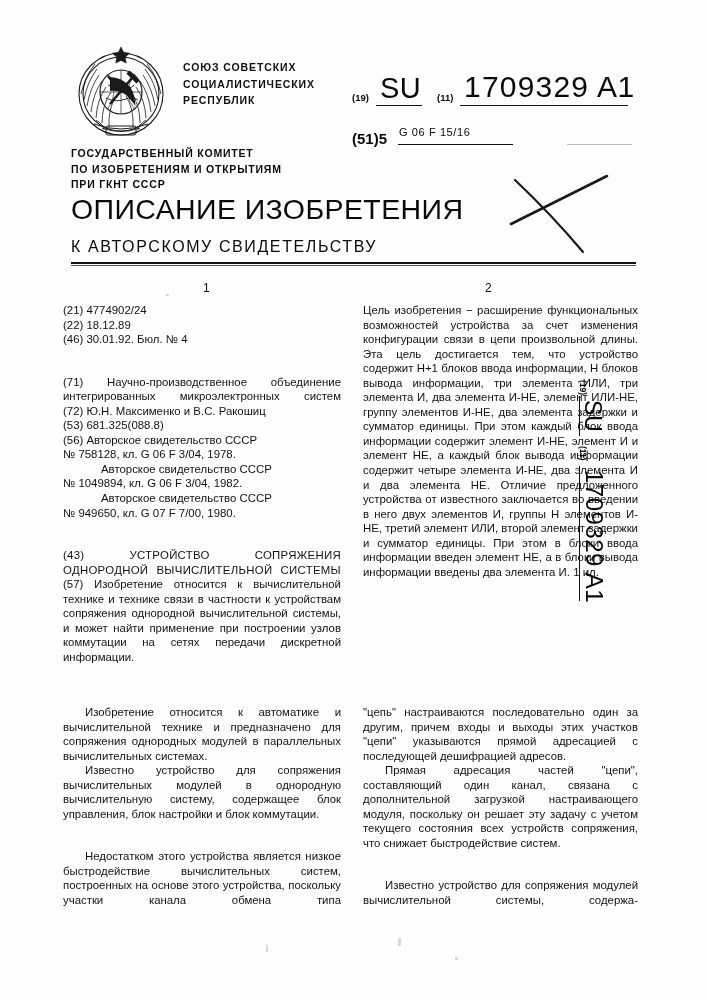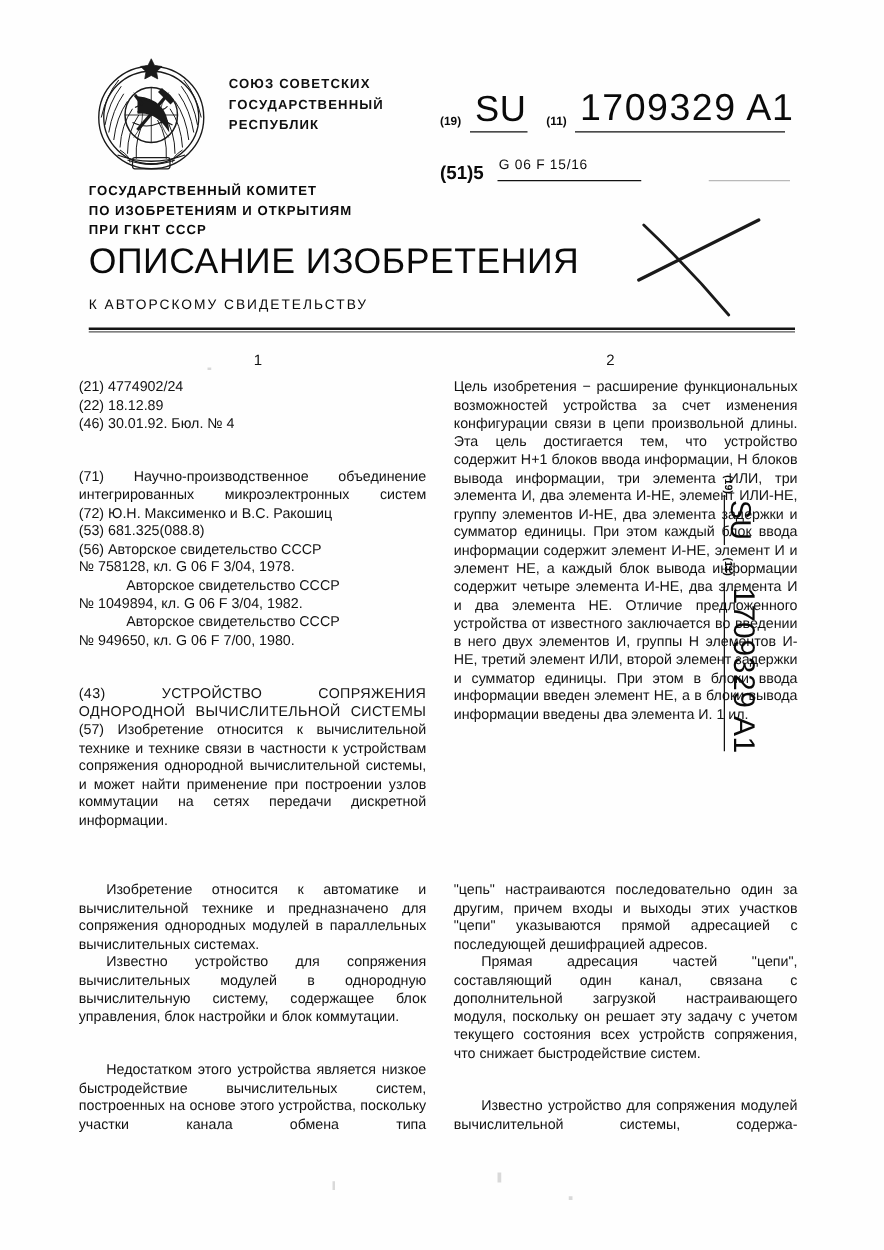--- a/index.html
+++ b/index.html
@@ -153,21 +153,21 @@
     font-size: 28.5px;
     letter-spacing: 0.4px;
     font-weight: 400;
     white-space: nowrap;
   }
 
   .doc-subtitle {
     position: absolute;
     left: 71px;
     top: 238px;
-    font-size: 11px;
+    font-size: 16px;
     letter-spacing: 1.6px;
     font-weight: 400;
   }
 
   .xmark {
     position: absolute;
     left: 505px;
     top: 172px;
     width: 115px;
     height: 88px;
@@ -306,21 +306,21 @@
           <path d="M30 86 q19 7 38 0" stroke-width="0.9"></path>
           <rect x="34" y="84" width="30" height="9" rx="2" stroke-width="1"></rect>
           <path d="M24 78 q8 5 8 10" stroke-width="0.8"></path>
           <path d="M74 78 q-8 5 -8 10" stroke-width="0.8"></path>
         </g>
       </svg>
     </div>
 
     <div class="country-lines">
       <div>СОЮЗ  СОВЕТСКИХ</div>
-      <div>ГОСУДАРСТВЕННЫЙ</div>
+      <div>СОЦИАЛИСТИЧЕСКИХ</div>
       <div>РЕСПУБЛИК</div>
     </div>
 
     <div class="patent-no-row">
       <span class="code-19">(19)</span>
       <span class="su-mark">SU</span>
       <span class="code-11">(11)</span>
       <span class="patent-number">1709329</span>
       <span class="patent-kind">A1</span>
       <span class="rule-su"></span>
@@ -364,21 +364,21 @@
     <p>(22) 18.12.89</p>
     <p>(46) 30.01.92. Бюл. № 4</p>
     <p class="last-line-full">(71) Научно-производственное объединение интегрированных микроэлектронных систем</p>
     <p>(72) Ю.Н. Максименко и В.С. Ракошиц</p>
     <p>(53) 681.325(088.8)</p>
     <p>(56) Авторское свидетельство СССР</p>
     <p>№ 758128, кл. G 06 F 3/04, 1978.</p>
     <p class="center-ind">Авторское свидетельство СССР</p>
     <p>№ 1049894, кл. G 06 F 3/04, 1982.</p>
     <p class="center-ind">Авторское свидетельство СССР</p>
-    <p>№ 949650, кл. G 06 F 7/00, 1980.</p>
+    <p>№ 949650, кл. G 07 F 7/00, 1980.</p>
     <p class="caps last-line-full">(43) УСТРОЙСТВО СОПРЯЖЕНИЯ ОДНОРОДНОЙ ВЫЧИСЛИТЕЛЬНОЙ СИСТЕМЫ</p>
     <p>(57) Изобретение относится к вычислительной технике и технике связи в частности к устройствам сопряжения однородной вычислительной системы, и может найти применение при построении узлов коммутации на сетях передачи дискретной информации.</p>
   </div>
 
   <div class="col upper-right">
     <p>Цель изобретения − расширение функциональных возможностей устройства за счет изменения конфигурации связи в цепи произвольной длины. Эта цель достигается тем, что устройство содержит Н+1 блоков ввода информации, Н блоков вывода информации, три элемента ИЛИ, три элемента И, два элемента И-НЕ, элемент ИЛИ-НЕ, группу элементов И-НЕ, два элемента задержки и сумматор единицы. При этом каждый блок ввода информации содержит элемент И-НЕ, элемент И и элемент НЕ, а каждый блок вывода информации содержит четыре элемента И-НЕ, два элемента И и два элемента НЕ. Отличие предложенного устройства от известного заключается во введении в него двух элементов И, группы Н элементов И-НЕ, третий элемент ИЛИ, второй элемент задержки и сумматор единицы. При этом в блоки ввода информации введен элемент НЕ, а в блоки вывода информации введены два элемента И. 1 ил.</p>
   </div>
 
   <div class="col lower-left">
     <p class="indent">Изобретение относится к автоматике и вычислительной технике и предназначено для сопряжения однородных модулей в параллельных вычислительных системах.</p>

